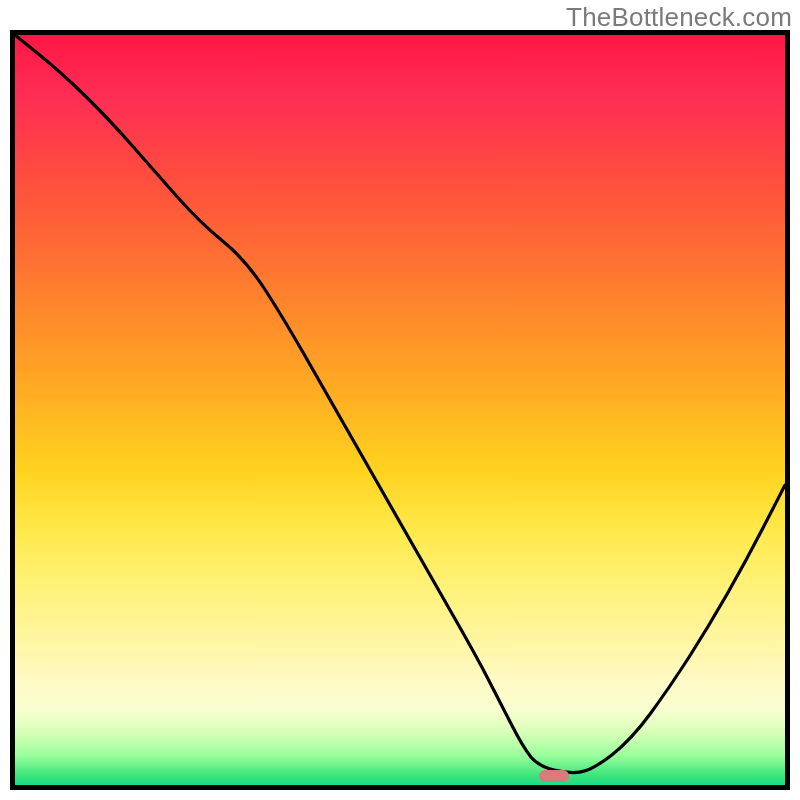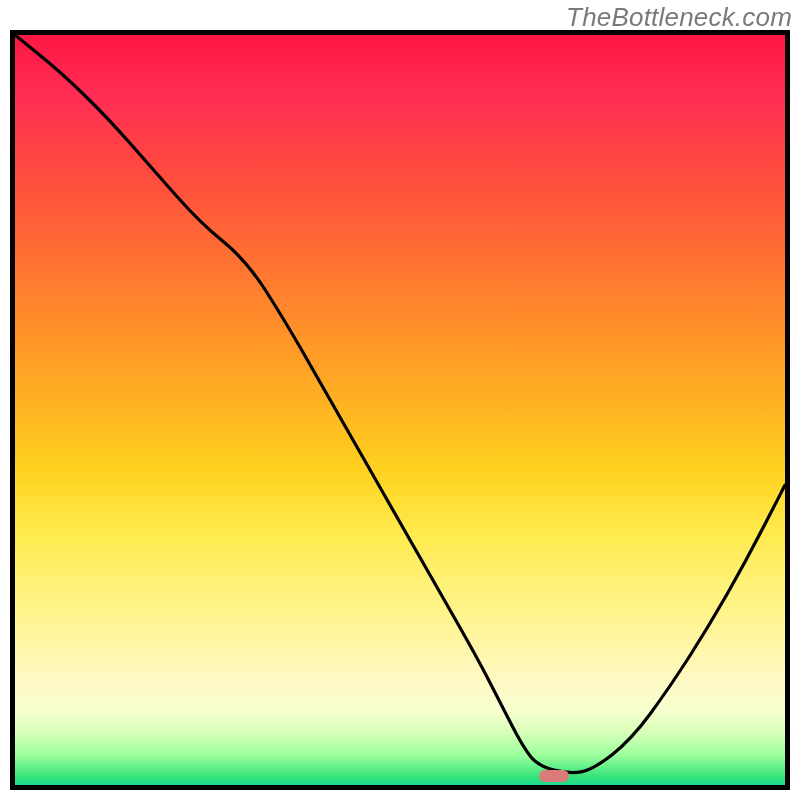--- a/index.html
+++ b/index.html
@@ -12,21 +12,20 @@
   .watermark {
     position: absolute;
     top: 2px;
     right: 8px;
     font-family: Arial, Helvetica, sans-serif;
     font-size: 26px;
     font-weight: 500;
     color: #7a7a7a;
     letter-spacing: 0.2px;
     z-index: 5;
-    font-style: italic;
   }
   .plot-frame {
     position: absolute;
     left: 10px;
     top: 30px;
     width: 780px;
     height: 760px;
     border: 5px solid #000;
   }
   .grad {

